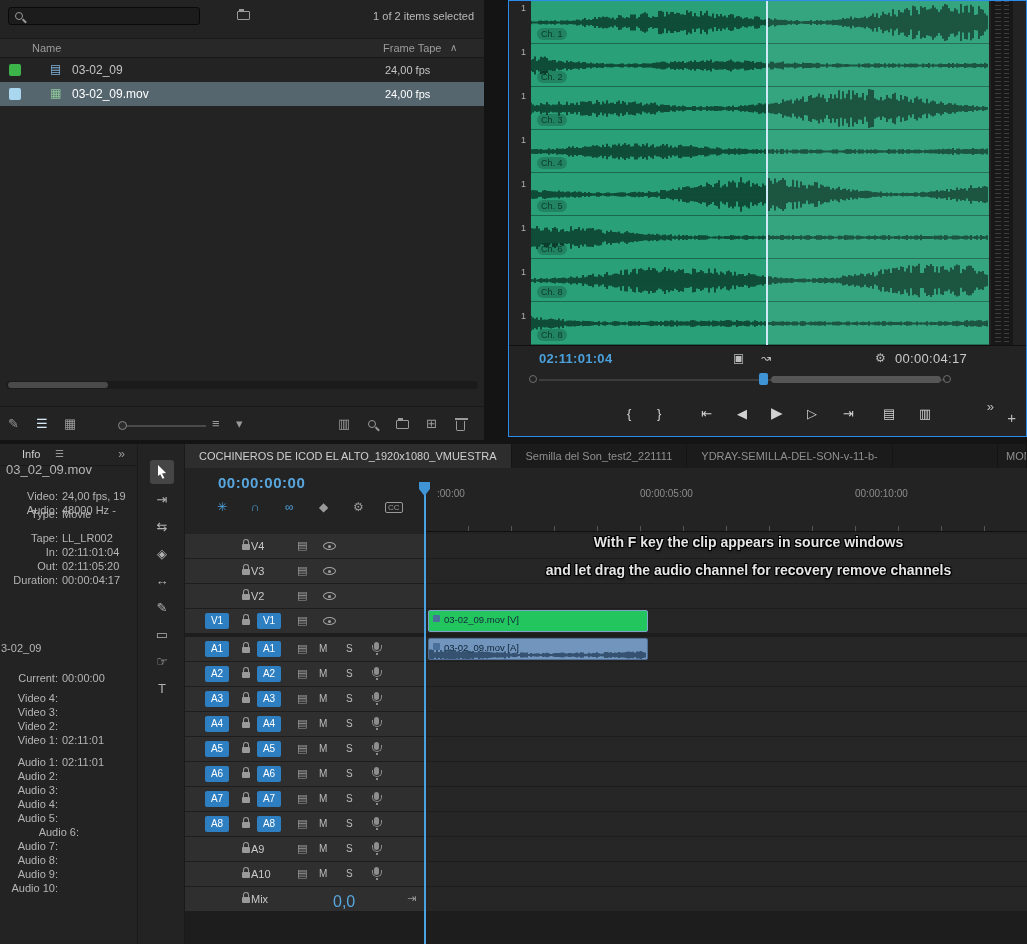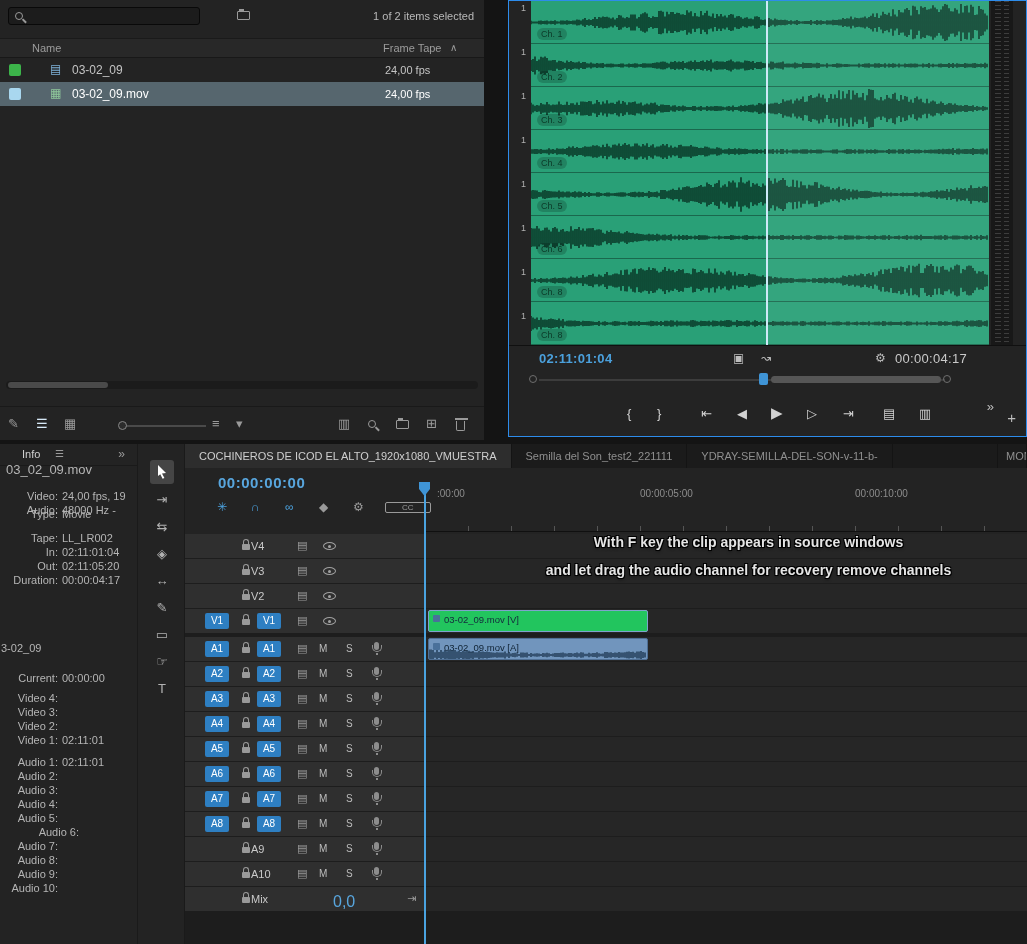--- a/index.html
+++ b/index.html
@@ -85,21 +85,21 @@
   
   #timeline-panel{left:185px;top:444px;width:842px;height:500px;background:#232323;overflow:hidden}
   .ttabs{position:absolute;left:0;top:0;width:100%;height:24px;background:#1b1b1b;display:flex;align-items:stretch}
   .ttab{padding:0 14px;display:flex;align-items:center;font-size:11px;color:#8f8f8f;border-right:1px solid #141414;white-space:nowrap}
   .ttab.active{background:#2d2d2d;color:#cfcfcf}
   .ttab.last{margin-left:auto;width:30px;padding:0 0 0 8px;overflow:hidden;border-left:1px solid #141414}
   .tl-timecode{position:absolute;left:33px;top:30px;font-size:15px;font-weight:bold;color:#58a6de;letter-spacing:.5px}
   .tl-toolbar{position:absolute;left:24px;top:56px;height:18px;width:216px}
   .tlico{position:absolute;top:0;font-size:12px;color:#9a9a9a}
   .tlico.on{color:#4ba0dc}
-  .tlico.cc{font-size:8px;border:1px solid #9a9a9a;border-radius:2px;padding:0 16px;top:2px}
+  .tlico.cc{font-size:8px;border:1px solid #9a9a9a;border-radius:2px;padding:0 2px;top:2px}
   .ruler{position:absolute;left:240px;top:36px;right:0;height:52px;border-bottom:1px solid #101010;
     background-image:repeating-linear-gradient(to right,#555 0 1px,transparent 1px 43px);
     background-size:100% 5px;background-repeat:no-repeat;background-position:0 100%}
   .rlabel{position:absolute;top:8px;font-size:10px;color:#8c8c8c}
   .ph-caret{position:absolute;left:234px;top:38px;width:11px;height:14px;background:#3f94d6;clip-path:polygon(0 0,100% 0,100% 50%,50% 100%,0 50%);z-index:8}
   .tl-playhead{position:absolute;left:239px;top:50px;width:2px;bottom:0;background:#4aa3e0;z-index:7}
   .tracks{position:absolute;left:0;top:90px;width:100%;bottom:0;background:#1d1d1d}
   .trow{display:flex;height:24px;margin-bottom:1px}
   .thead{width:240px;background:#2f2f2f;position:relative;flex:none}
   .tcontent{flex:1;background:#262626;position:relative}

